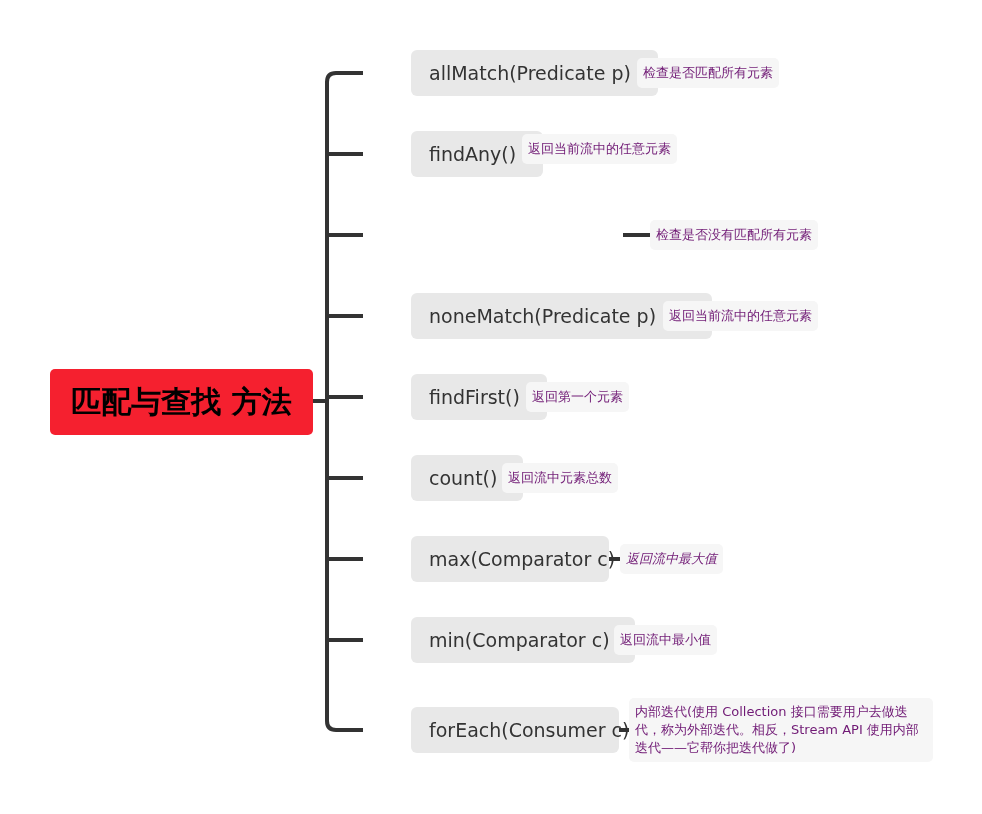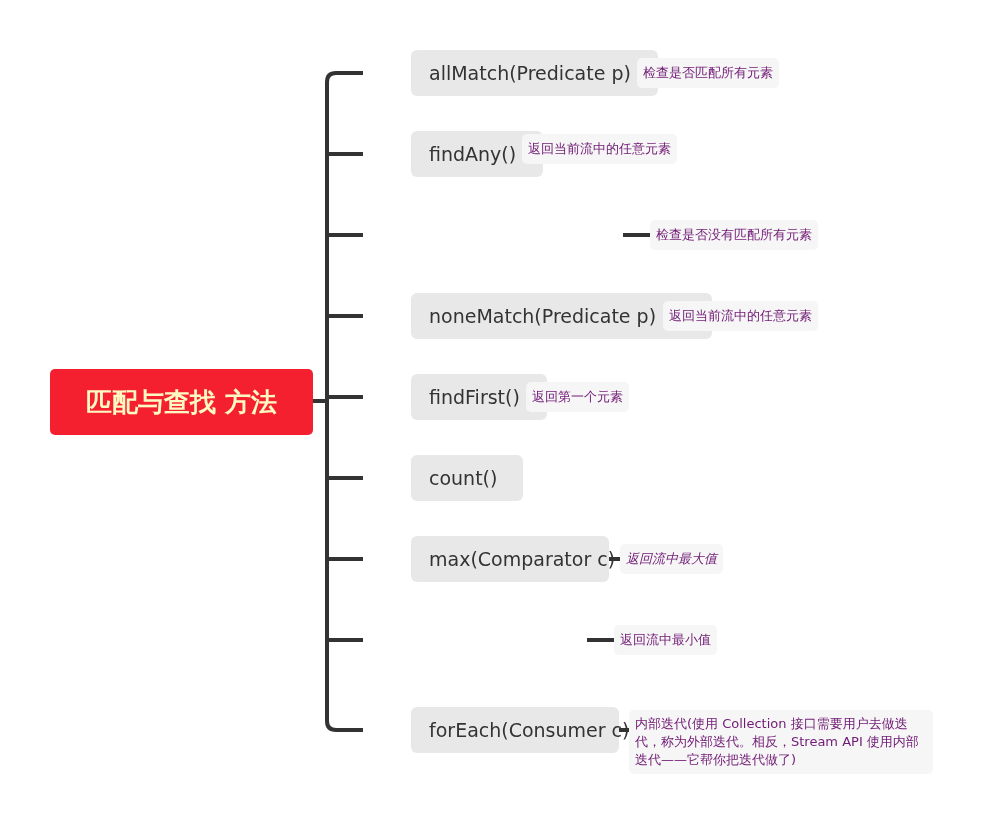--- a/index.html
+++ b/index.html
@@ -2,39 +2,39 @@
 <html><head>
   <meta charset="utf-8">
   <style>
     html, body { margin: 0; padding: 0; background: #ffffff; }
     body { width: 982px; height: 814px; position: relative; overflow: hidden;
            font-family: "DejaVu Sans", "Liberation Sans", sans-serif; }
     .canvas { position: absolute; left: 0; top: 0; width: 982px; height: 814px; }
     svg.lines { position: absolute; left: 0; top: 0; }
     .root {
       position: absolute; left: 50px; top: 369px; width: 263px; height: 66px;
-      background: #f5202f; border-radius: 5px; color: #fef9c3;
-      font-weight: bold; font-size: 26px; display: flex; align-items: center; justify-content: center;
+      background: #f5202f; border-radius: 5px; color: #000000;
+      font-weight: bold; font-size: 30px; display: flex; align-items: center; justify-content: center;
       letter-spacing: 0px; box-sizing: border-box;
     }
     .node {
       position: absolute; height: 46px; background: #e8e8e8; border-radius: 6px;
       color: #333333; font-size: 19px; display: flex; align-items: center;
       padding: 0 18px; box-sizing: border-box; white-space: nowrap;
       font-family: "DejaVu Sans", sans-serif;
       margin-left: 48px;
     }
     .note {
       position: absolute; background: #f6f6f6; border-radius: 5px; color: #701a75;
       font-size: 13px; display: flex; align-items: center; padding: 0 6px;
       box-sizing: border-box; white-space: nowrap; height: 30px;
     }
     .note.multi {
       white-space: normal; height: auto; padding: 5px 6px; line-height: 18px;
-      align-items: flex-start; width: 304px; margin-top: 12px;
+      align-items: flex-start; width: 304px;
     }
   </style>
 </head>
 <body>
 
 <div class="canvas">
 
   <svg class="lines" width="982" height="814">
     <g stroke="#333333" stroke-width="4" fill="none" stroke-linecap="butt">
 
@@ -94,28 +94,34 @@
   <div class="node" style="left:363px; top:374px; width:136px;">
     <span>findFirst()</span>
   </div>
   <div class="note" style="left:526px; top:382px;">
     <span>返回第一个元素</span>
   </div>
 
   <div class="node" style="left:363px; top:455px; width:112px;">
     <span>count()</span>
   </div>
+  <div class="note" style="left:502px; top:463px;">
+    <span>返回流中元素总数</span>
+  </div>
 
   <div class="node" style="left:363px; top:536px; width:198px;">
     <span>max(Comparator c)</span>
   </div>
   <div class="note" style="left:620px; top:544px;font-style:italic;">
     <span>返回流中最大值</span>
   </div>
 
+  <div class="node" style="left:363px; top:617px; width:224px;">
+    <span>min(Comparator c)</span>
+  </div>
   <div class="note" style="left:614px; top:625px;">
     <span>返回流中最小值</span>
   </div>
 
   <div class="node" style="left:363px; top:707px; width:208px;">
     <span>forEach(Consumer c)</span>
   </div>
   <div class="note multi" style="left:629px; top:698px;">
     <span>内部迭代(使用 Collection 接口需要用户去做迭代，称为外部迭代。相反，Stream API 使用内部迭代——它帮你把迭代做了)</span>
   </div>

